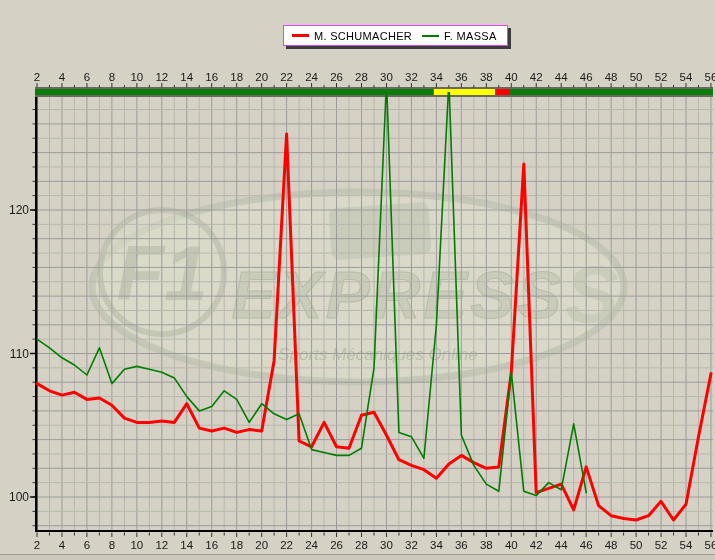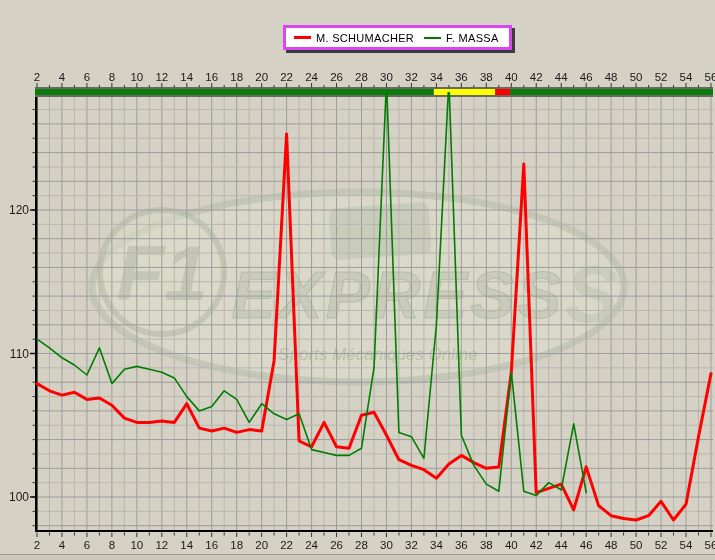--- a/index.html
+++ b/index.html
@@ -5,21 +5,21 @@
   html,body{margin:0;padding:0;}
   body{
     width:715px;height:560px;overflow:hidden;
     background:#d5d1c5;
     font-family:"Liberation Sans", sans-serif;
   }
   #chart-window{position:relative;width:715px;height:560px;}
   #chart-svg{position:absolute;left:0;top:0;}
   #legend{
     position:absolute;left:283px;top:25px;height:19px;
-    background:#ffffff;border:3px solid #d946ef;
+    background:#ffffff;border:1px solid #d946ef;
     box-shadow:3px 3px 0 #3c3c3c;
     display:flex;align-items:center;
     padding:0 10px 0 8px;white-space:nowrap;
     font-size:11px;color:#000;letter-spacing:0.3px;
   }
   .legend-item{display:flex;align-items:center;margin-right:10px;}
   .legend-item:last-child{margin-right:0;}
   .legend-swatch{display:inline-block;width:17px;margin-right:5px;}
   .bottom-edge{
     position:absolute;left:0;top:554px;width:715px;height:6px;

